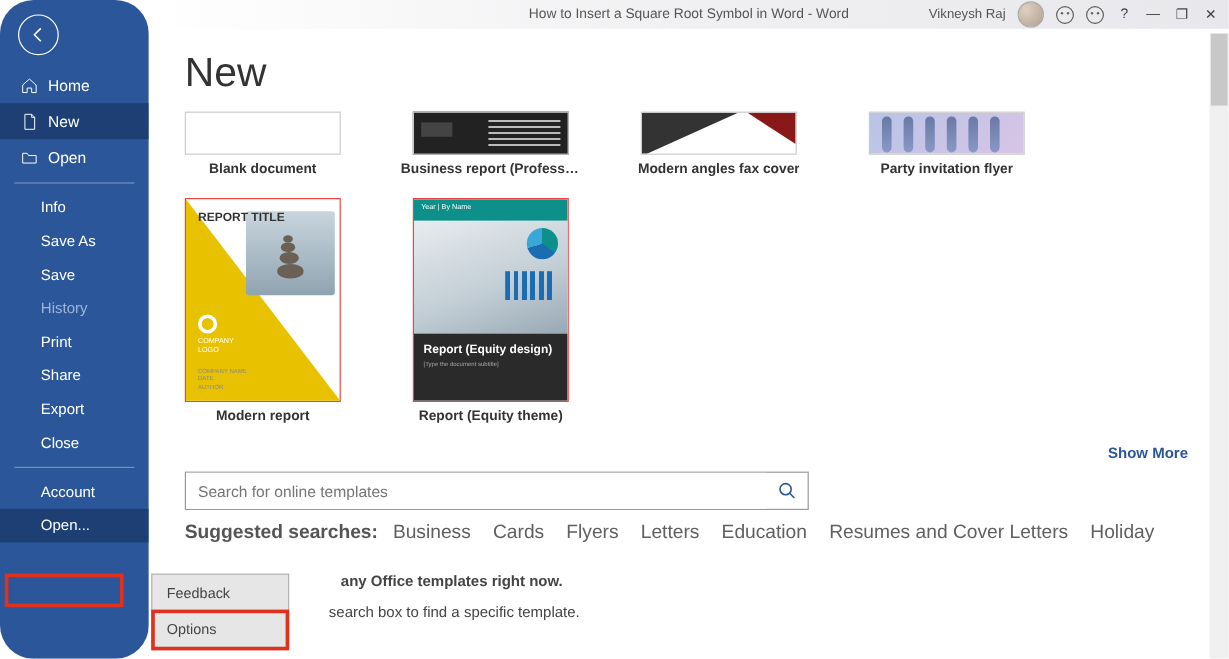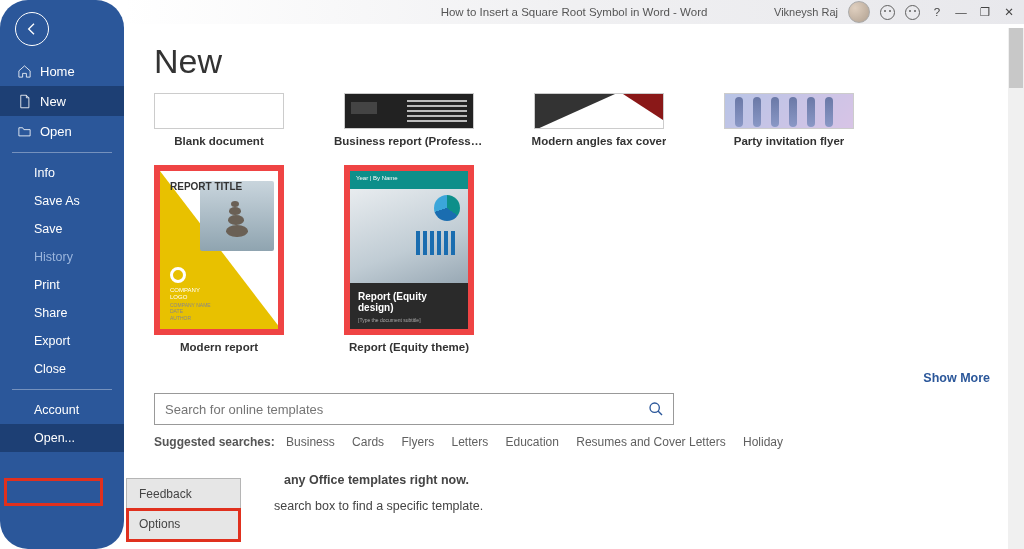--- a/index.html
+++ b/index.html
@@ -26,27 +26,27 @@
   .titlebar .face { width: 15px; height: 15px; border: 1.2px solid #606060; border-radius: 50%; position: relative; }
   .titlebar .face::before, .titlebar .face::after { content:''; position:absolute; background:#606060; width:2px; height:2px; border-radius:50%; top:4px;}
   .titlebar .face::before{left:3px;} .titlebar .face::after{right:3px;}
   .titlebar .winbtn { width: 14px; height: 14px; display: inline-flex; align-items: center; justify-content: center; color:#444;}
   .avatar { width: 22px; height: 22px; border-radius: 50%; background: radial-gradient(circle at 30% 30%, #e0d0c0, #b0a090); border:1px solid #aaa; }
   .content { flex: 1; padding: 18px 30px 0 30px; overflow: hidden; position: relative; }
   .page-title { font-size: 34px; font-weight: 300; color: #333; margin-bottom: 12px; }
   .template-row { display: flex; gap: 60px; margin-bottom: 18px; }
   .template-card { width: 130px; display: flex; flex-direction: column; align-items: center; cursor: pointer; }
   .thumb { width: 130px; height: 36px; border: 1px solid #ccc; background: #fff; position: relative; overflow: hidden; }
-  .thumb-tall { width: 130px; height: 170px; border: 6px solid #ef4444; background: #fff; position: relative; overflow: hidden; }
+  .thumb-tall { width: 130px; height: 170px; border: 1px solid #ef4444; background: #fff; position: relative; overflow: hidden; }
   .card-label { font-size: 11.5px; color: #333; margin-top: 6px; text-align: center; white-space: nowrap; overflow: hidden; text-overflow: ellipsis; max-width: 150px; font-weight: 600;}
   .show-more { color: #2b579a; font-size: 12.5px; text-align: right; margin: 4px 4px 8px 0; cursor: pointer; font-weight: 600;}
   .search-box { display: flex; border: 1px solid #999; height: 32px; width: 520px; }
   .search-box input { flex: 1; border: none; outline: none; padding: 0 10px; font-size: 13px; color: #888; }
   .search-box .sbtn { width: 34px; display: flex; align-items: center; justify-content: center; color: #2b579a; cursor: pointer; }
-  .suggested { margin-top: 10px; font-size: 12px; color: #333; }
+  .suggested { margin-top: 10px; font-size: 16px; color: #333; }
   .suggested .lbl { color: #555; margin-right: 8px; font-weight: 600;}
   .suggested a { color: #606060; margin-right: 14px; cursor: pointer; }
   .below-msg { margin-top: 24px; font-size: 12.5px; color: #444; }
   .below-msg .bold { font-weight: 700; }
   .scrollbar { position: absolute; right: 0; top: 28px; width: 16px; bottom: 0; background: #f0f0f0; }
   .scroll-thumb { position: absolute; top: 0; width: 14px; left: 1px; height: 60px; background: #c8c8c8; }
   
   .biz-thumb { background: #222; }
   .biz-thumb::before { content:''; position:absolute; left:6px; top:8px; width:26px; height:12px; background:#444;}
   .biz-thumb .bars { position:absolute; right:6px; top:6px; width:60px; height:24px; background: repeating-linear-gradient(to bottom, #bbb 0 2px, transparent 2px 5px);}

